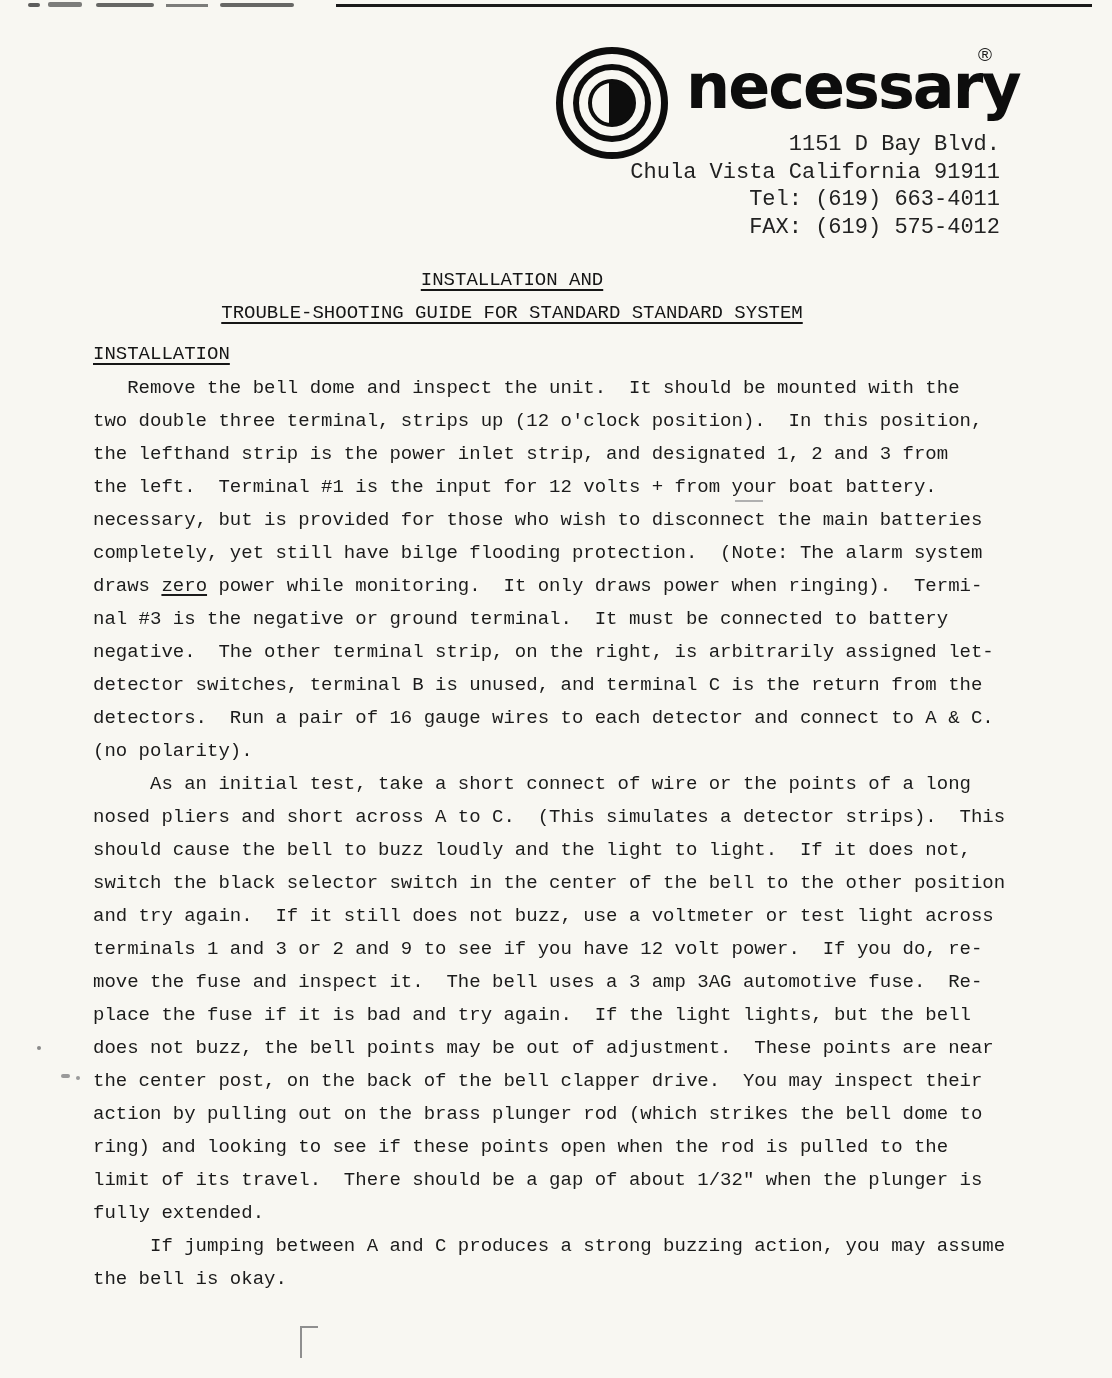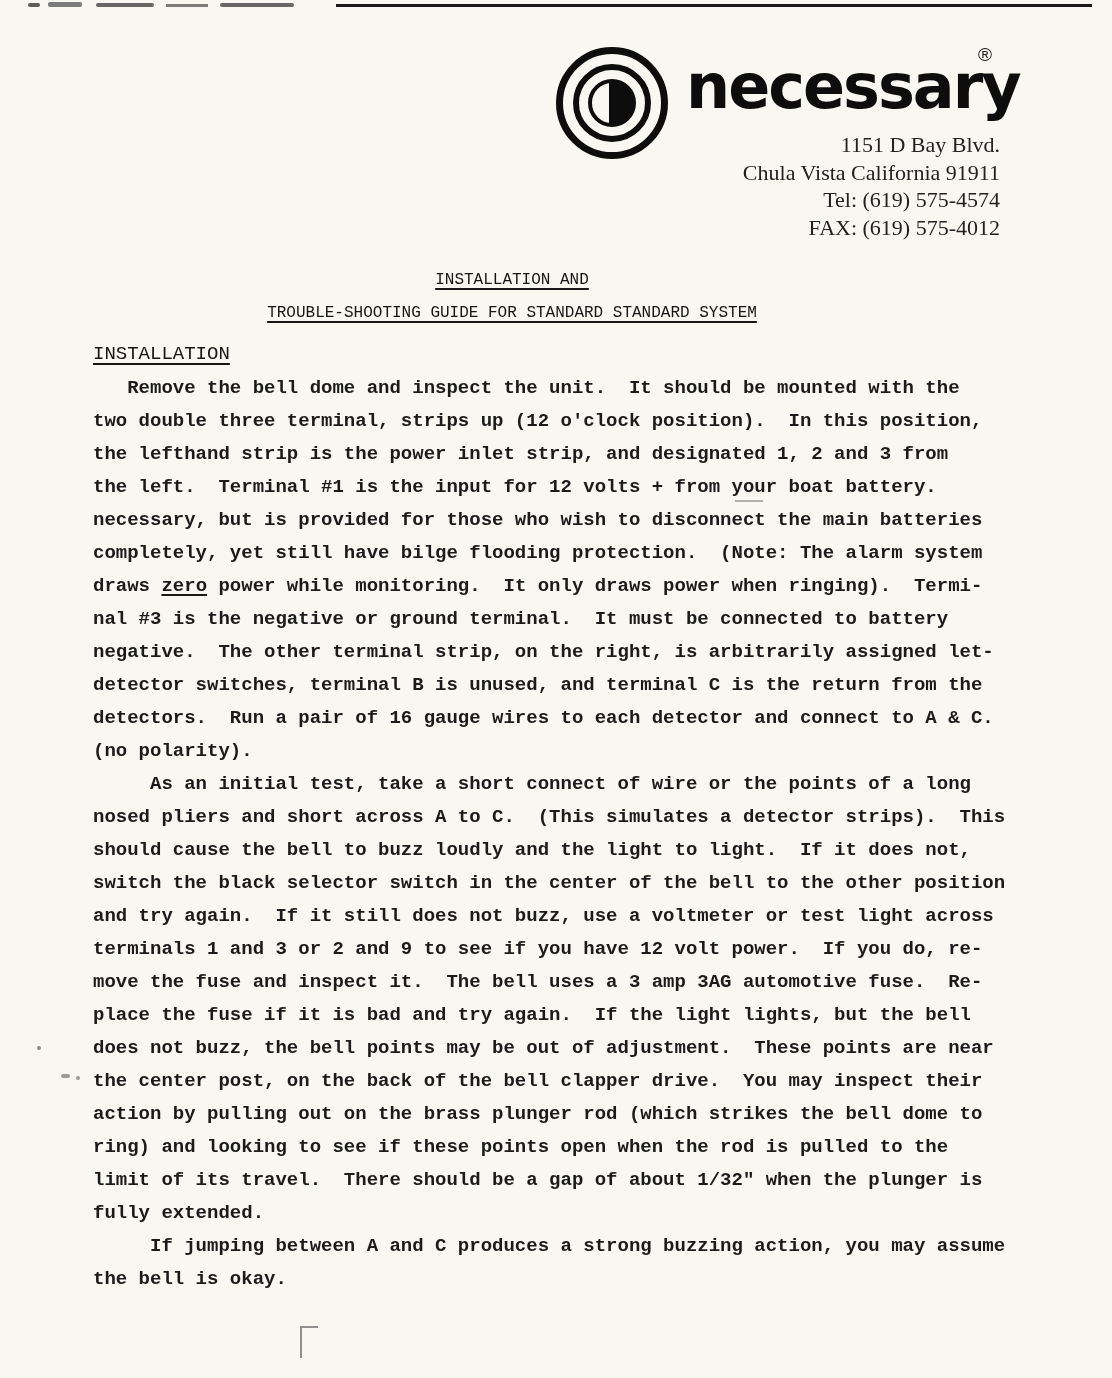--- a/index.html
+++ b/index.html
@@ -54,45 +54,45 @@
     line-height:1;
   }
   .reg{
     position:absolute;left:978px;top:44px;
     font-family:"Liberation Sans",sans-serif;
     font-size:19px;color:#1a1a1a;
   }
   .address{
     position:absolute;right:112px;top:131px;
     text-align:right;
-    font-family:Liberation Serif, serif;
+    font-family:Liberation Mono, monospace;
     font-size:22px;line-height:27.5px;color:#222;
   }
 
   
   .title-block{
     position:absolute;left:12px;right:100px;top:264px;
-    text-align:center;font-size:16px;line-height:33px;color:#161616;
+    text-align:center;font-size:19px;line-height:33px;color:#161616;
   }
   .u-line{
     text-decoration:underline;
     text-underline-offset:4px;
     text-decoration-thickness:1.5px;
   }
   .section-heading{
     position:absolute;left:93px;top:343px;
     font-size:19px;color:#161616;
   }
 
   
   .body-text{
     position:absolute;left:93px;top:372px;right:30px;
     font-size:19px;line-height:33px;color:#1b1b1b;
   }
-  .body-text .line{white-space:pre;font-weight:bold;}
+  .body-text .line{white-space:pre;}
   .body-text .u{
     text-decoration:underline;
     text-underline-offset:3px;
     text-decoration-thickness:1.5px;
   }
 </style>
 </head>
 <body>
 
 <div class="page">
@@ -108,21 +108,21 @@
     <div class="logo-mid">
       <div class="logo-core"></div>
     </div>
   </div>
   <div class="brand">necessary</div>
   <div class="reg">®</div>
 
   <div class="address">
     <div>1151 D Bay Blvd.</div>
     <div>Chula Vista California 91911</div>
-    <div>Tel: (619) 575-4574</div>
+    <div>Tel: (619) 663-4011</div>
     <div>FAX: (619) 575-4012</div>
   </div>
 
   <div class="title-block">
     <div><span class="u-line">INSTALLATION AND</span></div>
     <div><span class="u-line">TROUBLE-SHOOTING GUIDE FOR STANDARD STANDARD SYSTEM</span></div>
   </div>
 
   <div class="section-heading u-line">INSTALLATION</div>
 

